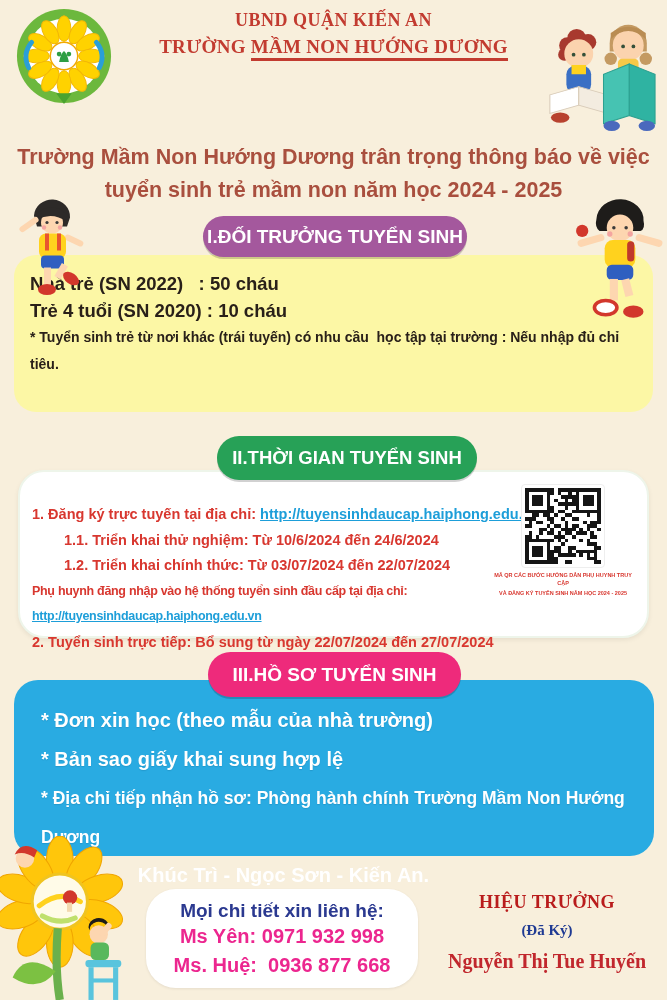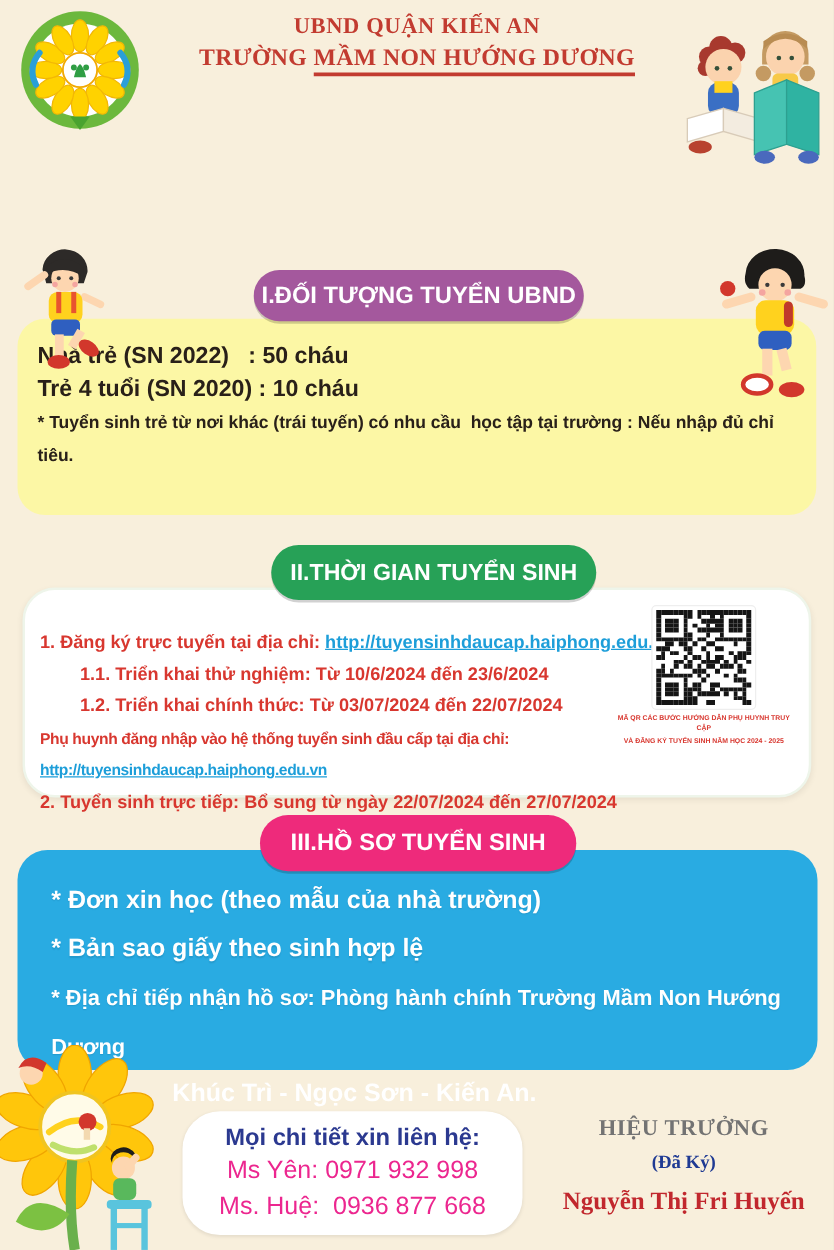--- a/index.html
+++ b/index.html
@@ -61,24 +61,24 @@
             border-radius:24px;z-index:2;color:#fff;box-sizing:border-box;padding:21px 18px 0 27px;}
   .b-line{font-weight:bold;font-size:20px;line-height:39px;text-shadow:0 1px 1px rgba(0,60,90,.15);}
   .b-line.long{font-size:17.5px;}
   .b-addr{font-weight:bold;font-size:20px;line-height:37px;text-align:center;padding-right:110px;}
 
   
   .sunflower{position:absolute;left:-4px;top:836px;width:144px;height:166px;z-index:4;}
   .contact-box{position:absolute;left:146px;top:889px;width:272px;height:99px;background:#fff;
                border-radius:30px;text-align:center;box-shadow:0 1px 3px rgba(0,0,0,.08);}
   .contact-heading{color:#2b3990;font-size:19px;font-weight:bold;margin-top:11px;}
-  .phone{color:#ec268f;font-size:20px;font-weight:normal;line-height:29px;white-space:pre-wrap;}
+  .phone{color:#ec268f;font-size:20px;font-weight:bold;line-height:29px;white-space:pre-wrap;}
   .signature{position:absolute;left:432px;top:892px;width:230px;text-align:center;
              font-family:"Liberation Serif",serif;}
-  .sig-title{color:#737373;font-size:18px;font-weight:bold;letter-spacing:.5px;}
+  .sig-title{color:#b91c1c;font-size:18px;font-weight:bold;letter-spacing:.5px;}
   .sig-signed{color:#1f3a93;font-size:15px;font-weight:bold;margin-top:9px;}
   .sig-name{color:#c1272d;font-size:20px;font-weight:bold;margin-top:11px;}
 
   
   .girl-running{position:absolute;left:16px;top:192px;width:72px;height:118px;z-index:4;}
   .boy-apple{position:absolute;left:574px;top:194px;width:92px;height:128px;z-index:4;}
 </style>
 </head>
 <body>
 
@@ -144,20 +144,24 @@
         <ellipse cx="68" cy="122" rx="8" ry="5" fill="#4a69bd"></ellipse>
         <ellipse cx="102" cy="122" rx="8" ry="5" fill="#4a69bd"></ellipse>
       </g>
     </svg>
   </div>
 
   <div class="org-line org2"><span>TRƯỜNG </span><span class="u">MẦM NON HƯỚNG DƯƠNG</span></div>
   <div class="org-line org1">UBND QUẬN KIẾN AN</div>
 
 
+  <div class="intro">
+    <div>Trường Mầm Non Hướng Dương trân trọng thông báo về việc</div>
+    <div>tuyển sinh trẻ mầm non năm học 2024 - 2025</div>
+  </div>
 
   <div class="girl-running">
     <svg viewBox="0 0 72 115" width="72" height="118">
       <path d="M18,22 a18,17 0 0 1 36,2 l-3,9 -30,0 Z" fill="#2d2a28"></path>
       <circle cx="36" cy="29" r="11" fill="#fdd6b0"></circle>
       <path d="M21,20 q15,-13 30,1 l0,7 q-15,-10 -30,-2 Z" fill="#2d2a28"></path>
       <circle cx="31" cy="29" r="1.6" fill="#3a3a3a"></circle>
         <circle cx="41" cy="29" r="1.6" fill="#3a3a3a"></circle>
       <circle cx="28" cy="34" r="2.2" fill="#f4a5a0"></circle>
         <circle cx="44" cy="34" r="2.2" fill="#f4a5a0"></circle>
@@ -187,34 +191,34 @@
       <rect x="30" y="45" width="30" height="27" rx="8" fill="#ffd21e"></rect>
       <rect x="52" y="46" width="7" height="20" rx="3.5" fill="#c0392b"></rect>
       <rect x="32" y="69" width="26" height="15" rx="5" fill="#2f5fc0"></rect>
       <rect x="35" y="83" width="8" height="21" fill="#fdd6b0"></rect>
       <rect x="48" y="83" width="8" height="17" fill="#fdd6b0" transform="rotate(-14 52 91)"></rect>
       <ellipse cx="31" cy="111" rx="11" ry="7" fill="#ffffff" stroke="#d2372c" stroke-width="3.5"></ellipse>
       <ellipse cx="58" cy="115" rx="10" ry="6" fill="#d2372c"></ellipse>
     </svg>
   </div>
 
-  <div class="pill pill1">I.ĐỐI TƯỢNG TUYỂN UBND</div>
+  <div class="pill pill1">I.ĐỐI TRƯỞNG TUYỂN SINH</div>
   <div class="box-yellow">
     <div class="inner">
       <div class="y-line">Nhà trẻ (SN 2022)   : 50 cháu</div>
       <div class="y-line">Trẻ 4 tuổi (SN 2020) : 10 cháu</div>
       <div class="y-line l4">* Tuyển sinh trẻ từ nơi khác (trái tuyến) có nhu cầu  học tập tại trường : Nếu nhập đủ chỉ tiêu.</div>
     </div>
   </div>
 
   <div class="pill pill2">II.THỜI GIAN TUYỂN SINH</div>
   <div class="box-white">
     <div class="inner">
       <div class="s2-line"><span>1. Đăng ký trực tuyến tại địa chỉ: </span><span class="s2-link">http://tuyensinhdaucap.haiphong.edu.vn</span></div>
-      <div class="s2-line ind">1.1. Triển khai thử nghiệm: Từ 10/6/2024 đến 23/6/2024</div>
+      <div class="s2-line ind">1.1. Triển khai thử nghiệm: Từ 10/6/2024 đến 24/6/2024</div>
       <div class="s2-line ind">1.2. Triển khai chính thức: Từ 03/07/2024 đến 22/07/2024</div>
       <div class="s2-line small"><span>Phụ huynh đăng nhập vào hệ thống tuyển sinh đầu cấp tại địa chỉ: </span><span class="s2-link">http://tuyensinhdaucap.haiphong.edu.vn</span></div>
       <div class="s2-line">2. Tuyển sinh trực tiếp: Bổ sung từ ngày 22/07/2024 đến 27/07/2024</div>
     </div>
     <div class="qr-wrap">
       <div class="qr">
           <i style="grid-area:1/1"></i>
           <i style="grid-area:1/2"></i>
           <i style="grid-area:1/3"></i>
           <i style="grid-area:1/4"></i>
@@ -455,21 +459,21 @@
           <i style="grid-area:21/21"></i>
         </div>
       <div class="qr-cap">MÃ QR CÁC BƯỚC HƯỚNG DẪN PHỤ HUYNH TRUY CẬP</div>
       <div class="qr-cap">VÀ ĐĂNG KÝ TUYỂN SINH NĂM HỌC 2024 - 2025</div>
     </div>
   </div>
 
   <div class="pill pill3">III.HỒ SƠ TUYỂN SINH</div>
   <div class="box-blue">
     <div class="b-line">* Đơn xin học (theo mẫu của nhà trường)</div>
-    <div class="b-line">* Bản sao giấy theo sinh hợp lệ</div>
+    <div class="b-line">* Bản sao giấy khai sung hợp lệ</div>
     <div class="b-line long">* Địa chỉ tiếp nhận hồ sơ: Phòng hành chính Trường Mầm Non Hướng Dương</div>
     <div class="b-addr">Khúc Trì - Ngọc Sơn - Kiến An.</div>
   </div>
 
   <div class="sunflower">
     <svg viewBox="0 0 140 162" width="144" height="166">
       <g fill="#ffc60b" stroke="#f0a500" stroke-width="1">
         <ellipse cx="62" cy="24" rx="13" ry="24"></ellipse>
         <ellipse cx="62" cy="24" rx="13" ry="24" transform="rotate(36 62 64)"></ellipse>
         <ellipse cx="62" cy="24" rx="13" ry="24" transform="rotate(72 62 64)"></ellipse>
@@ -505,16 +509,16 @@
 
   <div class="contact-box">
     <div class="contact-heading">Mọi chi tiết xin liên hệ:</div>
     <div class="phone">Ms Yên: 0971 932 998</div>
     <div class="phone">Ms. Huệ:  0936 877 668</div>
   </div>
 
   <div class="signature">
     <div class="sig-title">HIỆU TRƯỞNG</div>
     <div class="sig-signed">(Đã Ký)</div>
-    <div class="sig-name">Nguyễn Thị Fri Huyến</div>
+    <div class="sig-name">Nguyễn Thị Tue Huyến</div>
   </div>
 
 </div>
 
 </body></html>

